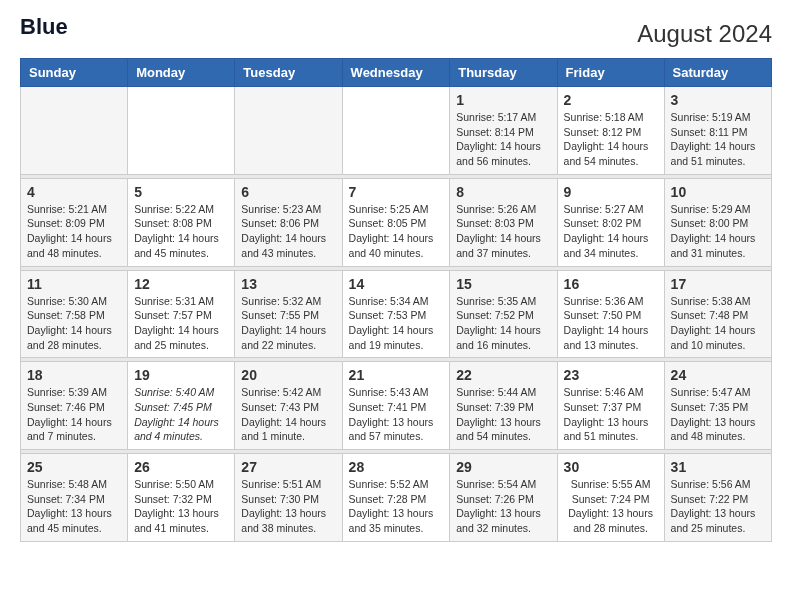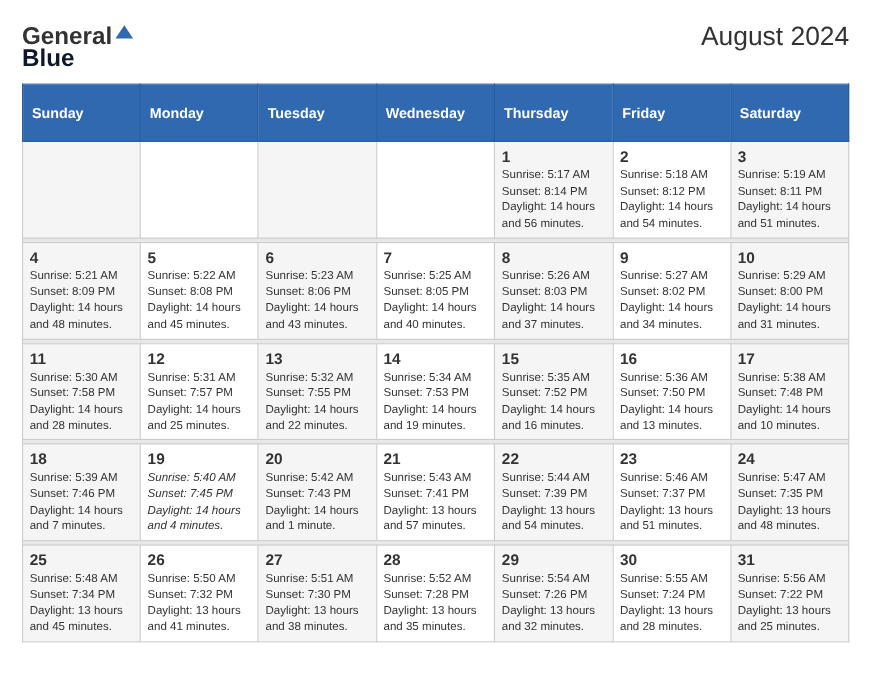--- a/index.html
+++ b/index.html
@@ -34,21 +34,21 @@
     }
     .calendar {
       width: 100%;
       border-collapse: collapse;
       border: 1px solid #ccc;
     }
     .calendar th {
       background-color: #3069b0;
       color: #fff;
       text-align: left;
-      padding: 18px 8px;
+      padding: 6px 8px;
       font-size: 13px;
       font-weight: bold;
       border: 1px solid #2a5a9f;
     }
     .calendar td {
       vertical-align: top;
       padding: 5px 6px;
       border: 1px solid #ccc;
       font-size: 11px;
       color: #333;
@@ -86,26 +86,20 @@
     
     .row-odd td { background-color: #f9f9f9; }
     .row-even td { background-color: #ffffff; }
   </style>
 </head>
 <body>
 
 <div class="header">
   <div class="logo">
     <div style="display:flex;flex-direction:column;align-items:flex-start;">
-      <div style="display:flex;align-items:center;">
-        <span style="font-size:22px;font-weight:bold;color:#333;">General</span>
-        <svg width="20" height="20" viewBox="0 0 20 20" style="margin-left:1px;margin-top:-4px;">
-          <polygon points="10,2 18,14 2,14" fill="#3069b0"></polygon>
-        </svg>
-      </div>
       <span style="font-size:22px;font-weight:bold;color:#0f172a;margin-top:-6px;">Blue</span>
     </div>
   </div>
   <div class="title-area">
     <div class="month-year">August 2024</div>
   </div>
 </div>
 
 <table class="calendar">
   <thead>
@@ -343,21 +337,21 @@
         </td>
         <td>
           <span class="day-number">29</span>
           <div class="day-info" style="white-space: pre-line;">Sunrise: 5:54 AM
 Sunset: 7:26 PM
 Daylight: 13 hours
 and 32 minutes.</div>
         </td>
         <td>
           <span class="day-number">30</span>
-          <div class="day-info" style="white-space: pre-line;">Sunrise: 5:55 AM
+          <div class="day-info" style="white-space: pre-line; text-align: center;">Sunrise: 5:55 AM
 Sunset: 7:24 PM
 Daylight: 13 hours
 and 28 minutes.</div>
         </td>
         <td>
           <span class="day-number">31</span>
           <div class="day-info" style="white-space: pre-line;">Sunrise: 5:56 AM
 Sunset: 7:22 PM
 Daylight: 13 hours
 and 25 minutes.</div>

